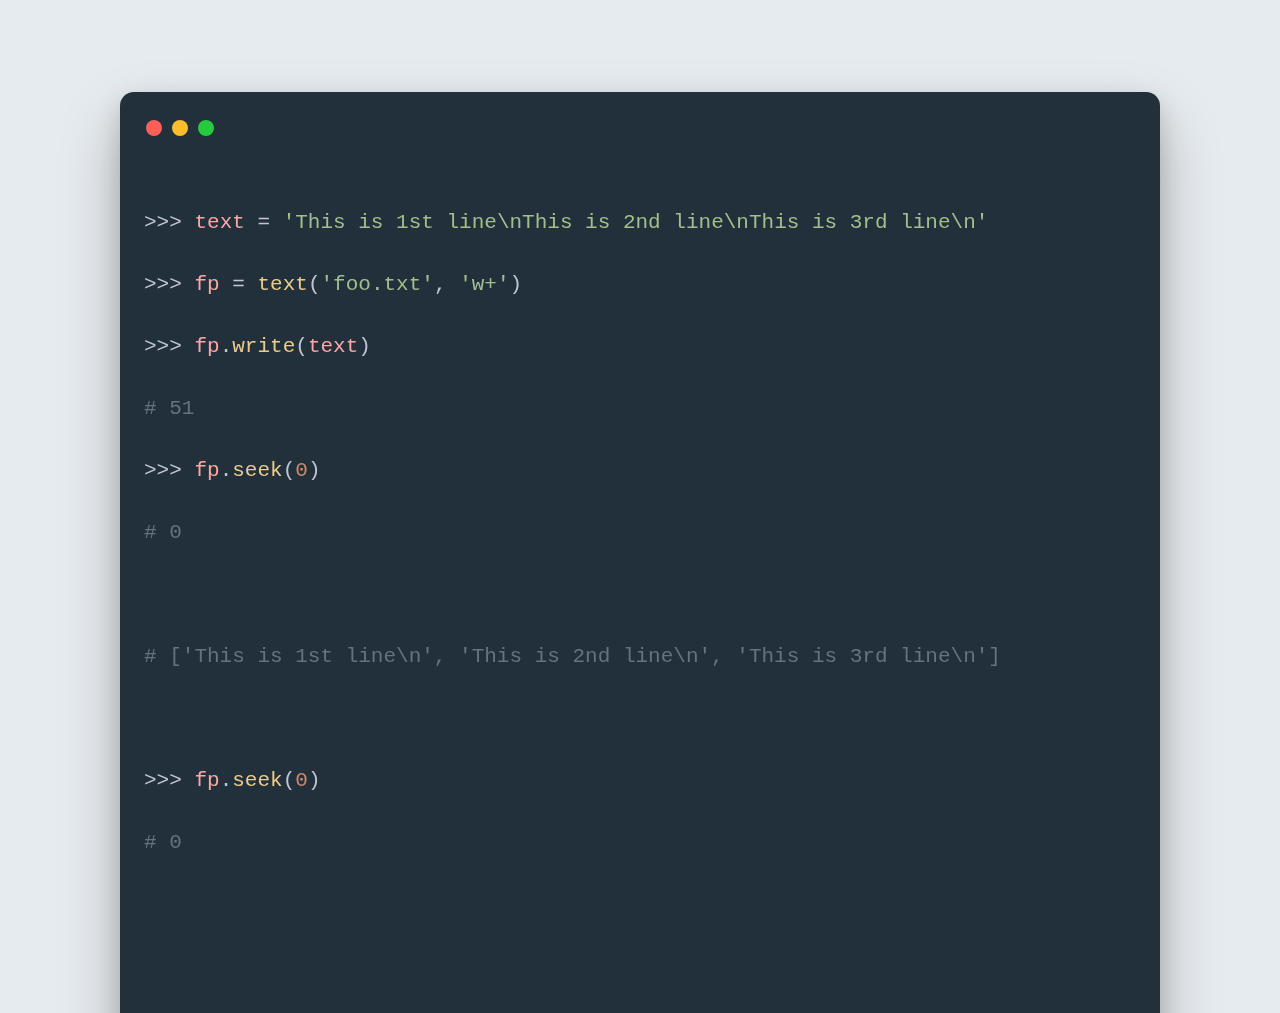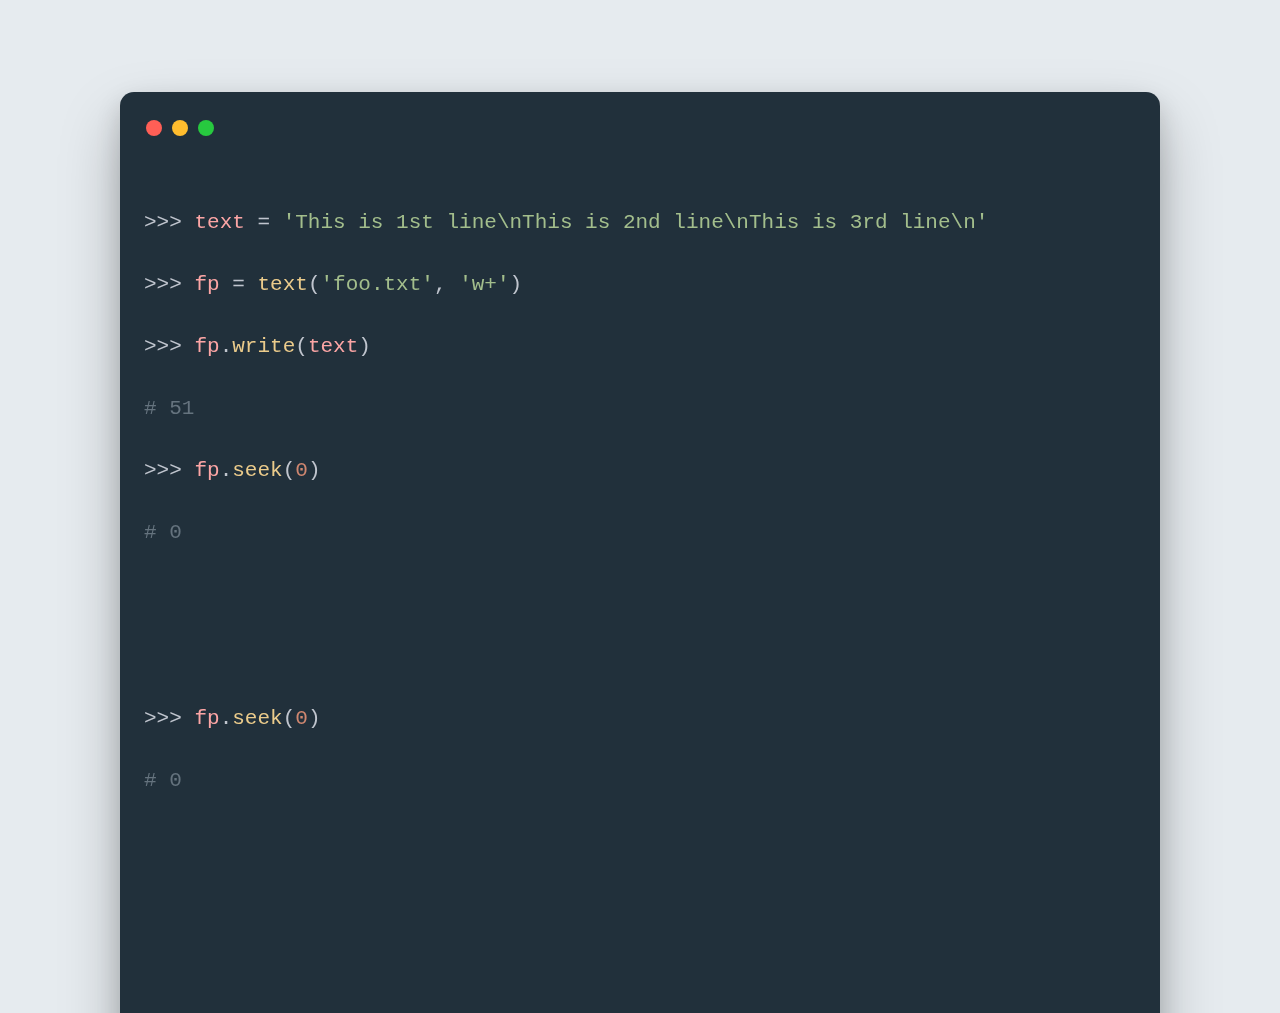--- a/index.html
+++ b/index.html
@@ -58,20 +58,21 @@
     <div class="dot green"></div>
   </div>
   <div class="code">
 <div><span class="prompt">&gt;&gt;&gt; </span><span class="var">text</span><span class="op"> = </span><span class="str">'This is 1st line\nThis is 2nd line\nThis is 3rd line\n'</span></div>
 <div><span class="prompt">&gt;&gt;&gt; </span><span class="var">fp</span><span class="op"> = </span><span class="func">text</span><span class="paren">(</span><span class="str">'foo.txt'</span><span class="paren">, </span><span class="str">'w+'</span><span class="paren">)</span></div>
 <div><span class="prompt">&gt;&gt;&gt; </span><span class="var">fp</span><span class="op">.</span><span class="func">write</span><span class="paren">(</span><span class="var">text</span><span class="paren">)</span></div>
 <div><span class="comment"># 51</span></div>
 <div><span class="prompt">&gt;&gt;&gt; </span><span class="var">fp</span><span class="op">.</span><span class="func">seek</span><span class="paren">(</span><span class="num">0</span><span class="paren">)</span></div>
 <div><span class="comment"># 0</span></div>
 <div class="blank"></div>
+<div><span class="comment"># ['This is 1st line\n', 'This is 2nd line\n', 'This is 3rd line\n']</span></div>
 <div class="blank"></div>
 <div><span class="prompt">&gt;&gt;&gt; </span><span class="var">fp</span><span class="op">.</span><span class="func">seek</span><span class="paren">(</span><span class="num">0</span><span class="paren">)</span></div>
 <div><span class="comment"># 0</span></div>
 <div class="blank"></div>
 
 
 
 
 
 

